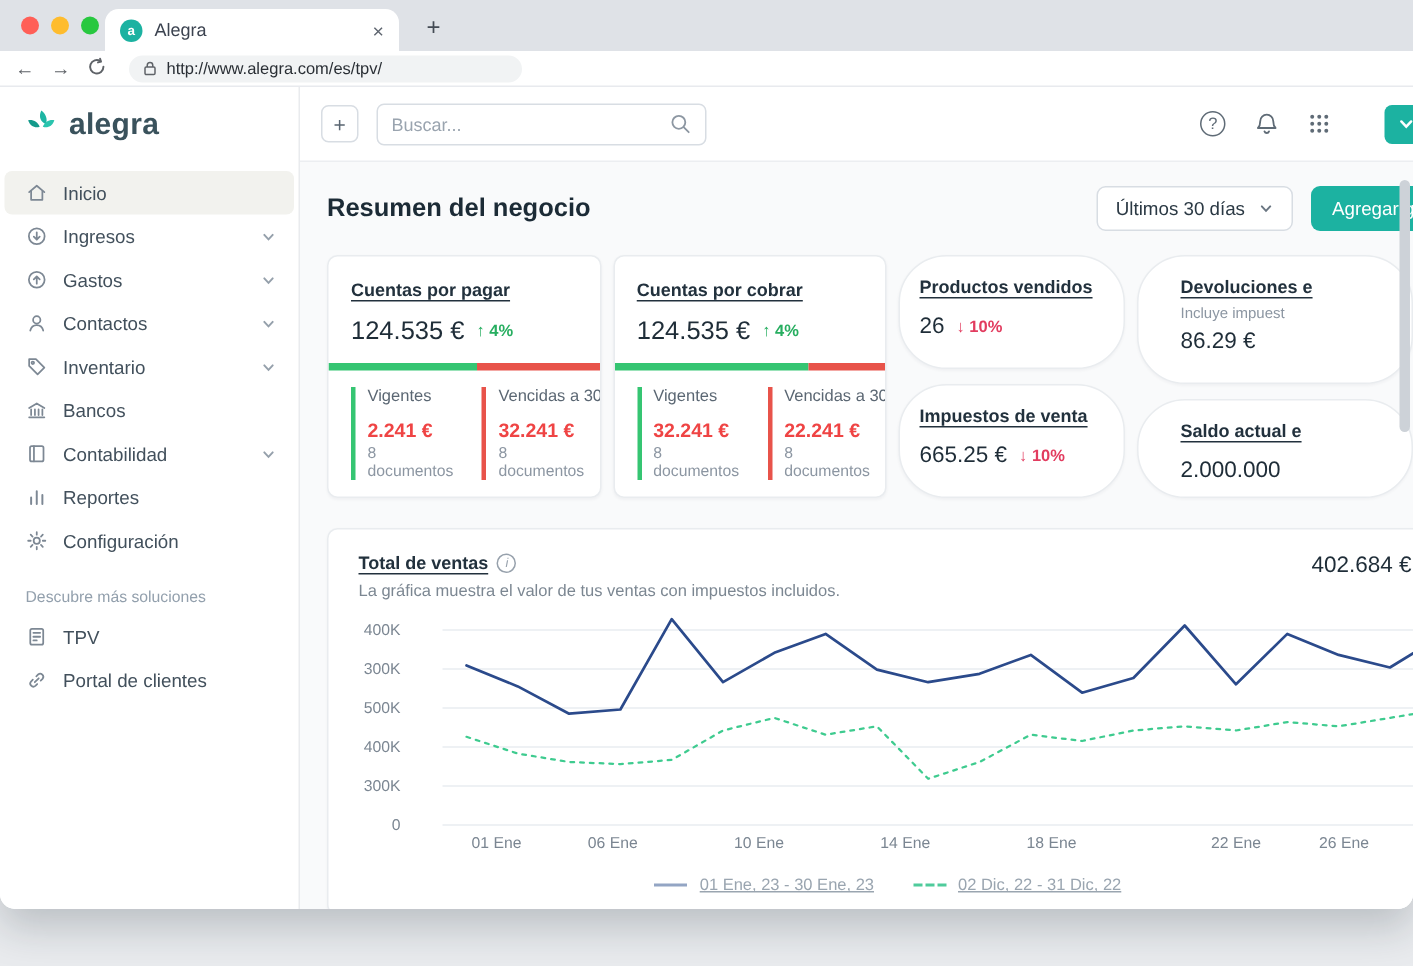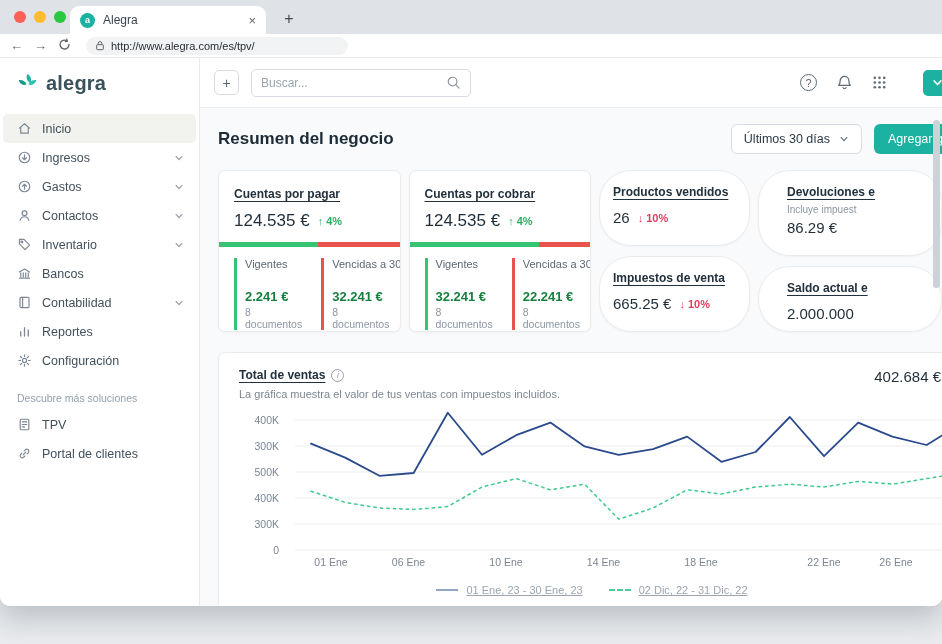--- a/index.html
+++ b/index.html
@@ -79,41 +79,41 @@
   .big-value { font-size:17px; color:#1f2d38; }
   .trend { font-size:11px; font-weight:bold; white-space:nowrap; }
   .trend.up { color:#27ae60; } .trend.down { color:#e23c5f; }
   .bar { height:5px; display:flex; margin-top:11px; }
   .bar-green { background:#35c572; height:100%; }
   .bar-red { background:#e8534a; height:100%; flex:1; }
   .split { display:flex; margin-top:11px; padding:0 15px; gap:24px; }
   .split-col { flex:1; border-left:3px solid; padding-left:8px; min-width:0; }
   .split-col.g { border-color:#35c572; } .split-col.r { border-color:#e8534a; }
   .split-label { font-size:11px; color:#5b6773; white-space:nowrap; }
-  .split-value { font-size:13px; font-weight:bold; color:#15803d; margin:19px 0 2px; }
+  .split-value { font-size:13px; font-weight:bold; color:#ef4444; margin:9px 0 2px; }
   .split-docs { font-size:10.5px; color:#8c96a2; }
 
   .stack { display:flex; flex-direction:column; gap:10px; }
   .small-card { padding:11px 13px; overflow:hidden;border-radius:32px; }
   .stack-a .small-card { width:151px; height:76px; }
   .stack-b .small-card { width:184px;padding-left:28px; }
   .stack-b .card-ret { height:86px; }
   .stack-b .card-bal { height:66px; }
   .small-value { font-size:15px; color:#1f2d38; }
   .card-subtle { font-size:10px; color:#8c96a2; margin-top:4px; white-space:nowrap; }
 
   .chart-card { width:760px; height:258px; margin-top:20px; padding:15px 20px; overflow:hidden; }
   .chart-head { display:flex; width:702px; }
   .chart-title-row { display:flex; align-items:center; gap:6px; }
   .info-i { width:13px; height:13px; border:1px solid #97a1ac; border-radius:50%; font-size:8.5px; color:#97a1ac;
             display:flex; align-items:center; justify-content:center; font-style:italic; }
   .chart-sub { font-size:11px; color:#7c8792; margin-top:6px; }
   .chart-total { margin-left:auto; font-size:15px; color:#1f2d38; white-space:nowrap; }
   .plot-wrap { position:relative; margin-top:10px; height:166px; }
-  .y-tick { position:absolute; right:4px; font-size:10.5px; color:#7b8692; transform:translateY(-50%); }
+  .y-tick { position:absolute; right:16px; font-size:10.5px; color:#7b8692; transform:translateY(-50%); }
   .y-axis { position:absolute; left:0; top:0; width:44px; height:140px; }
   .plot { position:absolute; left:56px; top:0; }
   .x-axis { position:absolute; left:56px; top:146px; width:650px; height:16px; }
   .x-tick { position:absolute; font-size:10.5px; color:#7b8692; transform:translateX(-50%); white-space:nowrap; }
   .legend { display:flex; justify-content:center; gap:26px; margin-top:8px; width:706px; }
   .legend-item { display:flex; align-items:center; gap:8px; font-size:11px; color:#9aa5b0;text-decoration:underline; }
   .swatch { width:22px; height:0; }
   .swatch.solid { border-top:2px solid #93a5c4; }
   .swatch.dashed { border-top:2px dashed #4fcb9b; }
 

